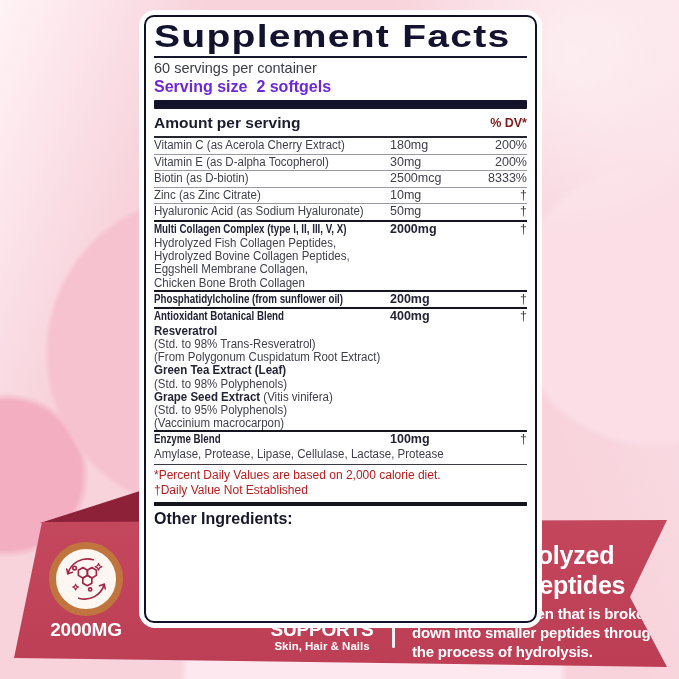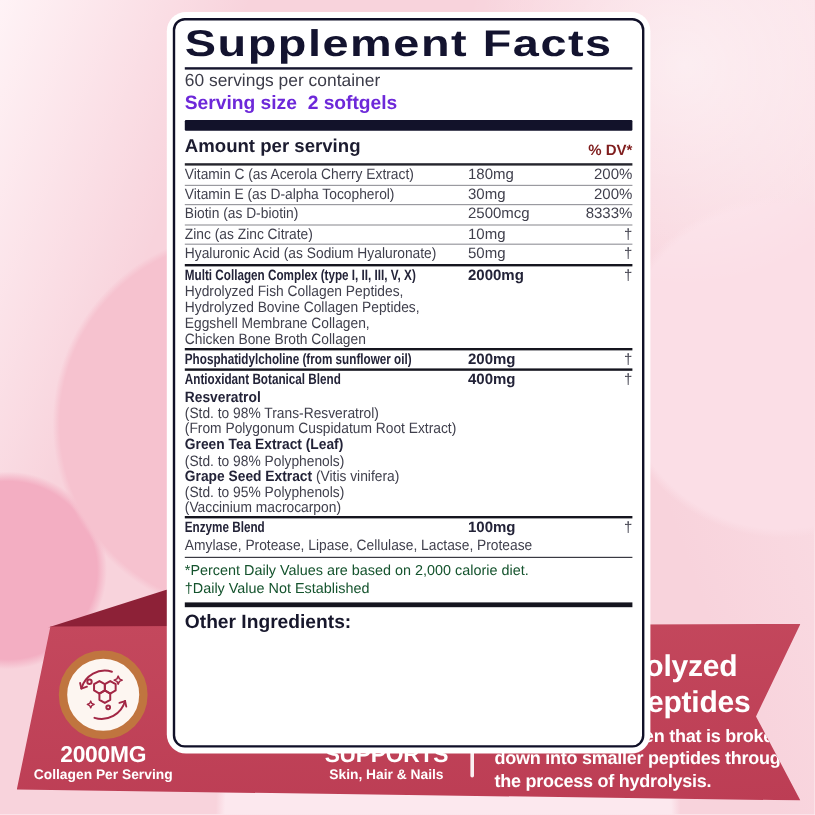--- a/index.html
+++ b/index.html
@@ -41,38 +41,38 @@
     border-radius:16px;box-sizing:border-box;padding:5px;}
   .panel-inner{border:2.5px solid #101028;border-radius:10px;height:100%;box-sizing:border-box;
     padding:2px 8px 0;overflow:hidden;display:flex;flex-direction:column;color:#3f3f4c;}
   .p-title{font-size:31px;line-height:36px;font-weight:800;letter-spacing:1px;color:#13132f;
     transform:scaleX(1.26);transform-origin:0 50%;white-space:nowrap;}
   .t-rule{border-bottom:2px solid #15152e;margin:1px 0 2px;}
   .servings{font-size:14.5px;line-height:17px;color:#3c3c49;}
   .serving-size{font-size:16px;line-height:19px;font-weight:700;color:#6d28d9;}
   .serving-size .val{margin-left:9px;}
   .bar{height:9px;background:#12122a;margin:4px 0 2px;border-radius:1px;}
-  .amount-header{display:flex;justify-content:space-between;align-items:flex-end;
+  .amount-header{display:flex;justify-content:space-between;align-items:center;
     padding:3px 0 4px;border-bottom:2px solid #26262e;}
   .ah-left{font-size:15.5px;font-weight:700;color:#1c1c30;}
   .ah-right{font-size:12.5px;font-weight:700;color:#7f1d1d;}
   .row{font-size:12.5px;}
   .row-main{position:relative;line-height:13.5px;padding:1px 0;}
   .r-name{display:inline-block;transform:scaleX(.92);transform-origin:0 50%;white-space:nowrap;}
   .row.bold .r-name{transform:scaleX(.78);font-weight:700;color:#232338;}
   .r-amt{position:absolute;left:236px;top:1px;}
   .row.bold .r-amt{font-weight:700;color:#232338;}
   .r-dv{position:absolute;right:0;top:1px;}
   .sub-line{line-height:13.2px;}
   .sub-line .cond{display:inline-block;transform:scaleX(.92);transform-origin:0 50%;white-space:nowrap;}
   .sb{font-weight:700;color:#232338;} .sr{color:#3f3f4c;}
   .sep-thin{border-top:1px solid #9a9aa0;}
   .sep-thick{border-top:2.6px solid #15151f;}
   .footnotes{border-top:1.6px solid #3a3a42;margin-top:3px;padding:3px 0 4px;
-    font-size:12px;line-height:15px;color:#14532d;}
+    font-size:12px;line-height:15px;color:#b91c1c;}
   .obar{height:4px;background:#15151f;margin:0 0 3px;}
   .other-label{font-size:16px;line-height:19px;font-weight:700;color:#17172c;}
 </style>
 </head>
 <body>
 
 <div class="stage">
   <div class="bg"></div>
 
   <div class="fold"></div>
@@ -88,21 +88,20 @@
           <path d="M44 28 l8.66 5 v10 l-8.66 5 l-8.66 -5 v-10 z"></path>
           <path d="M61.3 28 l8.66 5 v10 l-8.66 5 l-8.66 -5 v-10 z"></path>
           <path d="M52.6 43 l8.66 5 v10 l-8.66 5 l-8.66 -5 v-10 z"></path>
           <circle cx="28" cy="29" r="3.5"></circle>
           <circle cx="58" cy="70" r="3"></circle>
           <path d="M74 20 l2 4.5 4.5 2 -4.5 2 -2 4.5 -2 -4.5 -4.5 -2 4.5 -2 z" stroke-width="2.4"></path>
           <path d="M30 60 l1.7 3.8 3.8 1.7 -3.8 1.7 -1.7 3.8 -1.7 -3.8 -3.8 -1.7 3.8 -1.7 z" stroke-width="2.2"></path>
         </svg>
       </div>
       <div class="f-title">2000MG</div>
-      <div class="f-sub">Collagen Per Serving</div>
     </div>
 
 
     <div class="feature f2">
       <div class="badge">
         <svg width="52" height="52" viewBox="0 0 100 100" fill="none" stroke="#a22745" stroke-width="2.8" stroke-linecap="round" stroke-linejoin="round">
           <path d="M68 16 Q 40 8 28 30 Q 18 50 26 66 Q 34 82 52 84 Q 66 84 72 72"></path>
           <path d="M52 14 Q 40 20 34 36"></path>
           <path d="M52 14 Q 62 18 66 32"></path>
           <path d="M38 54 Q 43 59 48 54"></path>

